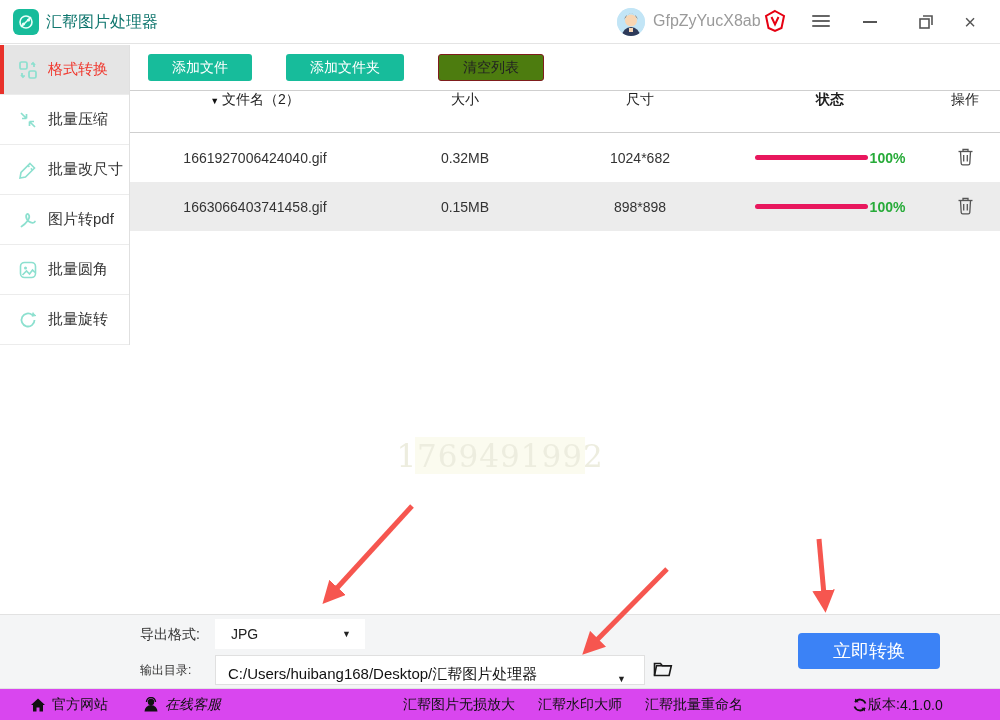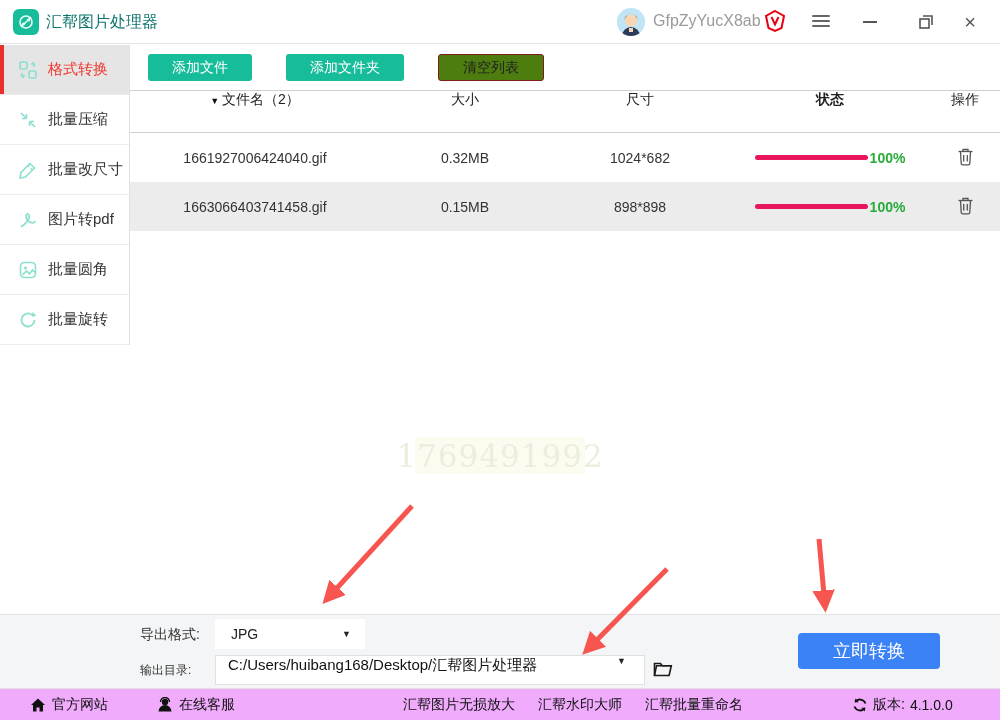--- a/index.html
+++ b/index.html
@@ -71,37 +71,37 @@
 
   
   .output-panel { position:absolute; left:0; top:614px; width:1000px; height:74px;
     background:#f4f5f6; border-top:1px solid #e2e2e2; }
   .fmt-label { position:absolute; left:140px; top:11px; font-size:14px; color:#333; }
   .fmt-select { position:absolute; left:215px; top:4px; width:150px; height:30px; background:#fff;
     display:flex; align-items:center; font-size:14px; color:#222; padding-left:16px; cursor:pointer; }
   .fmt-select .caret { position:absolute; right:14px; font-size:9px; color:#222; }
   .dir-label { position:absolute; left:140px; top:47px; font-size:12px; color:#333; }
   .dir-combo { position:absolute; left:215px; top:40px; width:430px; height:30px; background:#fff;
-    border:1px solid #e0e0e0; border-radius:0; display:flex; align-items:flex-start;
+    border:1px solid #e0e0e0; border-radius:0; display:flex; align-items:flex-end;
     font-size:15px; color:#111; padding-left:12px; cursor:pointer; }
   .dir-combo .caret { position:absolute; right:18px; font-size:9px; color:#222; }
   .folder-btn { position:absolute; left:652px; top:43px; width:22px; height:22px; color:#1a1a1a; cursor:pointer; }
   .convert-btn { position:absolute; left:798px; top:18px; width:142px; height:36px;
     background:#3b82f6; color:#fff; border:none; border-radius:4px; font-size:18px;
     cursor:pointer; font-family:inherit; }
 
   
-  .statusbar { position:absolute; left:0; top:688px; width:1000px; height:32px; background:#f0abfc;
+  .statusbar { position:absolute; left:0; top:688px; width:1000px; height:32px; background:#d946ef;
     border-top:1px solid #e2e2e2; font-size:14px; color:#111; }
   .sb-group { position:absolute; top:0; height:32px; display:flex; align-items:center; gap:6px; cursor:pointer; }
-  .sb-site { left:30px; } .sb-service { left:157px; }
+  .sb-site { left:30px; } .sb-service { left:143px;font-style:italic; }
   .sb-links { position:absolute; left:403px; top:0; width:340px; height:32px; display:flex;
     align-items:center; justify-content:space-between; }
   .sb-link { cursor:pointer; }
-  .sb-version { position:absolute; left:852px; top:0; height:32px; display:flex; align-items:center; gap:5px; }
+  .sb-version { position:absolute; left:852px; top:0; height:32px; display:flex; align-items:center; }
   .sb-ico { width:16px; height:16px; color:#111; }
 
   
   .arrows { position:absolute; left:0; top:0; width:1000px; height:720px; pointer-events:none; z-index:50; }
 </style>
 </head>
 <body>
 
 <div class="app">
 

